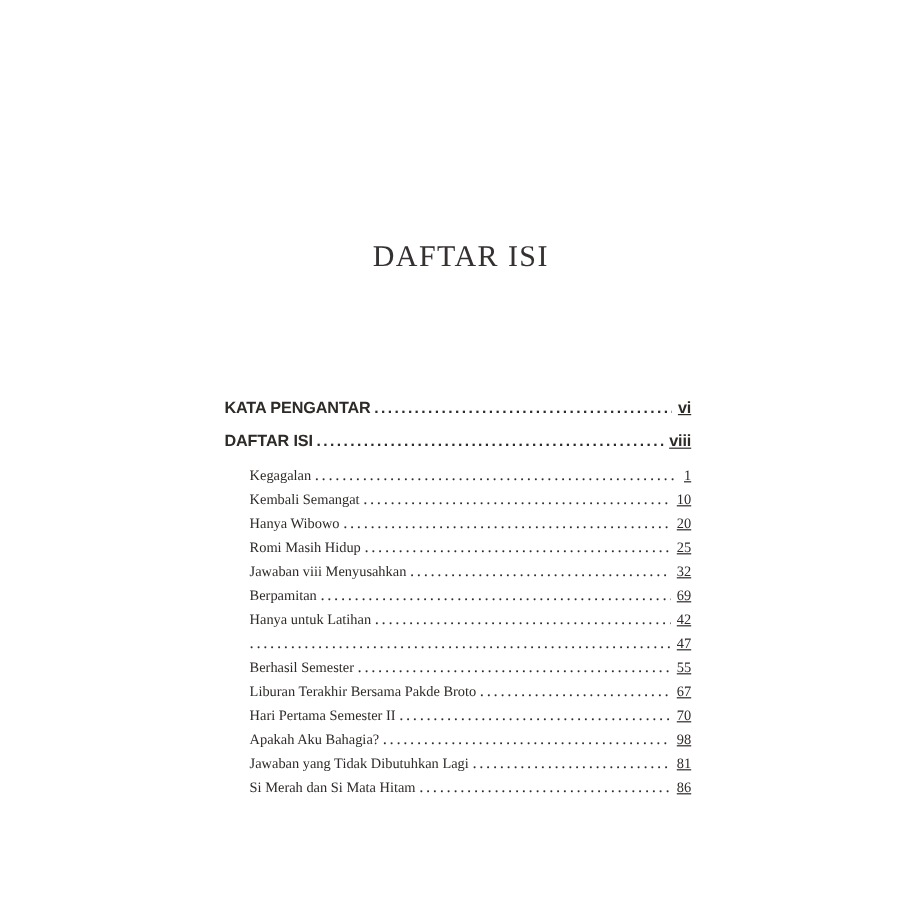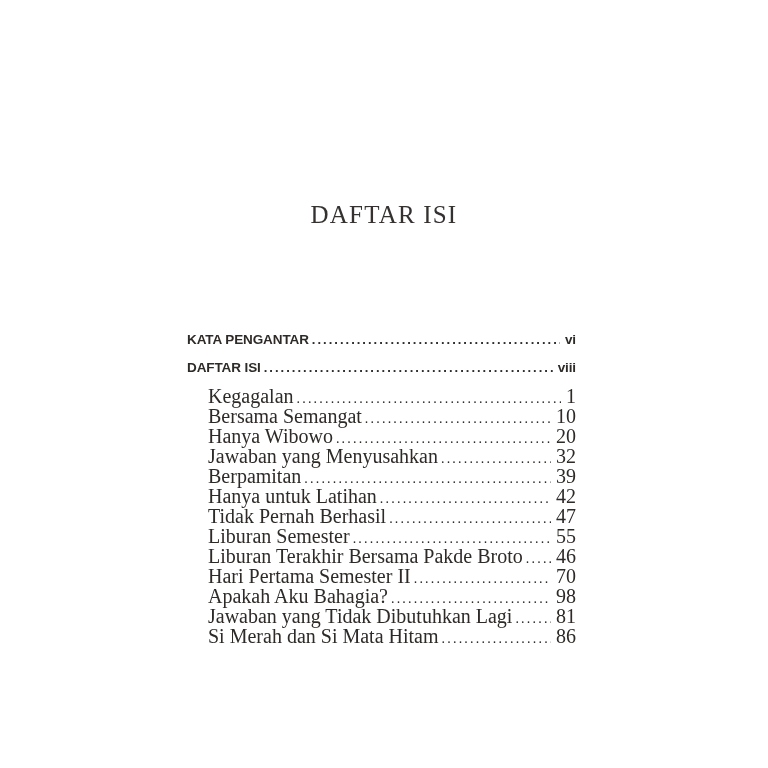--- a/index.html
+++ b/index.html
@@ -30,21 +30,21 @@
   .toc {
     position: absolute;
     top: 330px;
     left: 187px;
     width: 389px;
   }
   .toc-row {
     display: flex;
     align-items: baseline;
     height: 20px;
-    font-size: 20px;
+    font-size: 12px;
     line-height: 20px;
   }
   .toc-row.bold {
     font-family: "Liberation Sans", sans-serif;
     font-weight: 700;
     font-size: 13.5px;
     letter-spacing: -0.1px;
     margin-bottom: 8px;
   }
   .toc-row.regular {
@@ -66,20 +66,21 @@
     letter-spacing: 2.2px;
     font-size: 14px;
   }
   .toc-row.bold .toc-dots::after {
     font-size: 13px;
     letter-spacing: 2px;
   }
   .toc-page {
     flex: 0 0 auto;
     padding-left: 5px;
+    text-decoration: underline;
   }
   .footer {
     position: absolute;
     top: 681px;
     left: 187px;
     display: flex;
     align-items: baseline;
     gap: 11px;
   }
   .footer-page-number {
@@ -109,58 +110,62 @@
     <span class="toc-label">DAFTAR ISI</span>
     <span class="toc-dots"></span>
     <span class="toc-page">viii</span>
   </div>
       <div class="toc-row regular">
     <span class="toc-label">Kegagalan</span>
     <span class="toc-dots"></span>
     <span class="toc-page">1</span>
   </div>
       <div class="toc-row regular">
-    <span class="toc-label">Bersama Semangat</span>
+    <span class="toc-label">Kembali Semangat</span>
     <span class="toc-dots"></span>
     <span class="toc-page">10</span>
   </div>
       <div class="toc-row regular">
     <span class="toc-label">Hanya Wibowo</span>
     <span class="toc-dots"></span>
     <span class="toc-page">20</span>
   </div>
       <div class="toc-row regular">
-    <span class="toc-label">Jawaban yang Menyusahkan</span>
+    <span class="toc-label">Romi Masih Hidup</span>
+    <span class="toc-dots"></span>
+    <span class="toc-page">25</span>
+  </div>
+      <div class="toc-row regular">
+    <span class="toc-label">Jawaban viii Menyusahkan</span>
     <span class="toc-dots"></span>
     <span class="toc-page">32</span>
   </div>
       <div class="toc-row regular">
     <span class="toc-label">Berpamitan</span>
     <span class="toc-dots"></span>
-    <span class="toc-page">39</span>
+    <span class="toc-page">69</span>
   </div>
       <div class="toc-row regular">
     <span class="toc-label">Hanya untuk Latihan</span>
     <span class="toc-dots"></span>
     <span class="toc-page">42</span>
   </div>
       <div class="toc-row regular">
-    <span class="toc-label">Tidak Pernah Berhasil</span>
     <span class="toc-dots"></span>
     <span class="toc-page">47</span>
   </div>
       <div class="toc-row regular">
-    <span class="toc-label">Liburan Semester</span>
+    <span class="toc-label">Berhasil Semester</span>
     <span class="toc-dots"></span>
     <span class="toc-page">55</span>
   </div>
       <div class="toc-row regular">
     <span class="toc-label">Liburan Terakhir Bersama Pakde Broto</span>
     <span class="toc-dots"></span>
-    <span class="toc-page">46</span>
+    <span class="toc-page">67</span>
   </div>
       <div class="toc-row regular">
     <span class="toc-label">Hari Pertama Semester II</span>
     <span class="toc-dots"></span>
     <span class="toc-page">70</span>
   </div>
       <div class="toc-row regular">
     <span class="toc-label">Apakah Aku Bahagia?</span>
     <span class="toc-dots"></span>
     <span class="toc-page">98</span>

